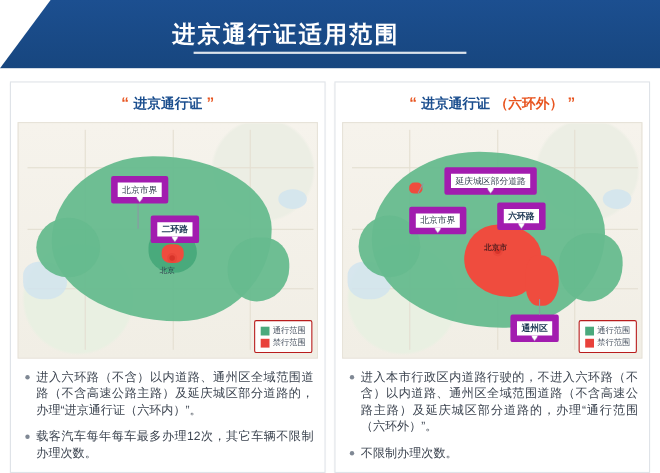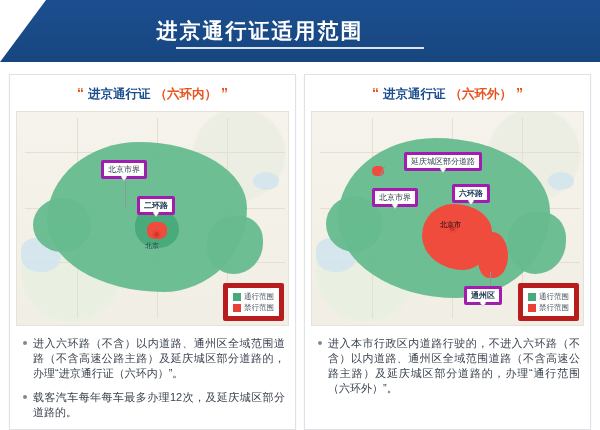--- a/index.html
+++ b/index.html
@@ -140,21 +140,21 @@
   .city-dot {
     position: absolute;
     width: 5px; height: 5px;
     border-radius: 50%;
     background: #d8342a;
     box-shadow: 0 0 0 2px rgba(216,52,42,.25);
   }
   .map-label {
     position: absolute;
     background: #ffffff;
-    border: 3px solid #a21caf;
+    border: 6px solid #a21caf;
     border-radius: 2px;
     font-size: 8px;
     color: #33404f;
     padding: 1px 4px;
     white-space: nowrap;
     line-height: 11px;
   }
   .map-label.bold {
     font-weight: bold;
     color: #16324f;
@@ -174,21 +174,21 @@
   .leader {
     position: absolute;
     background: #8c97a4;
     width: 1px;
   }
   .legend {
     position: absolute;
     right: 4px;
     bottom: 4px;
     background: rgba(255,255,255,.92);
-    border: 5px solid #b91c1c;
+    border: 1px solid #b91c1c;
     border-radius: 2px;
     padding: 3px 5px;
     font-size: 7.5px;
     color: #4b5563;
     line-height: 11px;
   }
   .legend-row {
     display: flex;
     align-items: center;
     gap: 3px;
@@ -232,21 +232,20 @@
     <div class="header-title">进京通行证适用范围</div>
     <div class="header-underline"></div>
   </div>
 
   <div class="panels">
 
     <div class="panel">
       <div class="panel-title">
         <span class="quote">“</span>
         <span class="title-main">进京通行证</span>
-        <span class="title-sub">（六环内）</span>
         <span class="quote">”</span>
       </div>
 
       <div class="map">
         <div class="map-bg"></div>
 
         <div class="road h" style="left:8px; top:40px; width:260px;"></div>
         <div class="road h" style="left:8px; top:96px; width:260px;"></div>
         <div class="road h" style="left:8px; top:150px; width:260px;"></div>
         <div class="road v" style="left:60px; top:6px; height:200px;"></div>
@@ -279,21 +278,21 @@
           </div>
           <div class="legend-row">
             <span class="swatch red"></span>
             <span>禁行范围</span>
           </div>
         </div>
       </div>
 
       <div class="notes">
         <div class="note">进入六环路（不含）以内道路、通州区全域范围道路（不含高速公路主路）及延庆城区部分道路的，办理“进京通行证（六环内）”。</div>
-        <div class="note">载客汽车每年每车最多办理12次，及延庆城区部分道路的。</div>
+        <div class="note">载客汽车每年每车最多办理12次，其它车辆不限制办理次数。</div>
         <div class="note">每次有效期最长7天。</div>
       </div>
     </div>
 
     <div class="panel">
       <div class="panel-title">
         <span class="quote">“</span>
         <span class="title-main">进京通行证</span>
         <span class="title-sub">（六环外）</span>
         <span class="quote">”</span>
@@ -341,17 +340,18 @@
           </div>
           <div class="legend-row">
             <span class="swatch red"></span>
             <span>禁行范围</span>
           </div>
         </div>
       </div>
 
       <div class="notes">
         <div class="note">进入本市行政区内道路行驶的，不进入六环路（不含）以内道路、通州区全域范围道路（不含高速公路主路）及延庆城区部分道路的，办理“通行范围（六环外）”。</div>
+        <div class="note">不限制办理次数。</div>
       </div>
     </div>
 
   </div>
 </div>
 
 </body></html>

